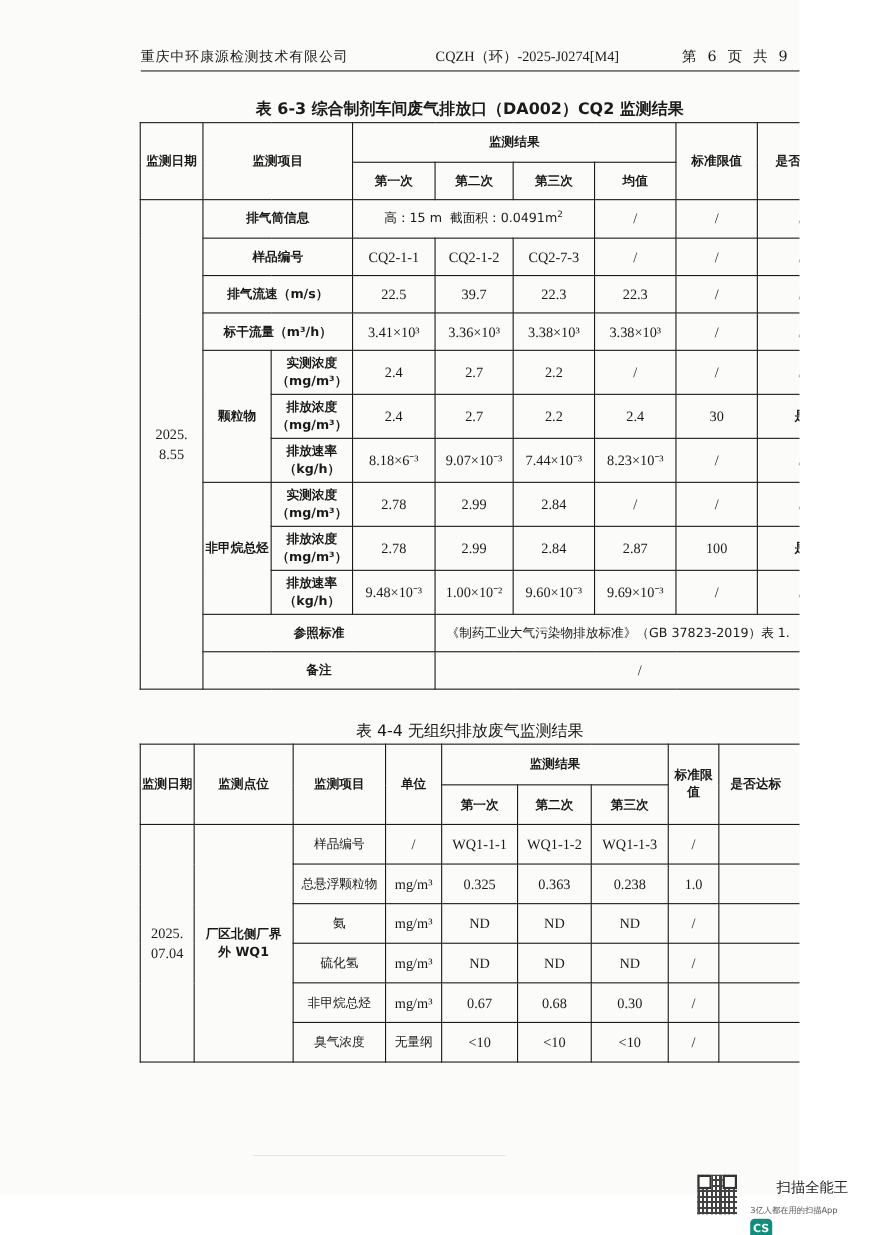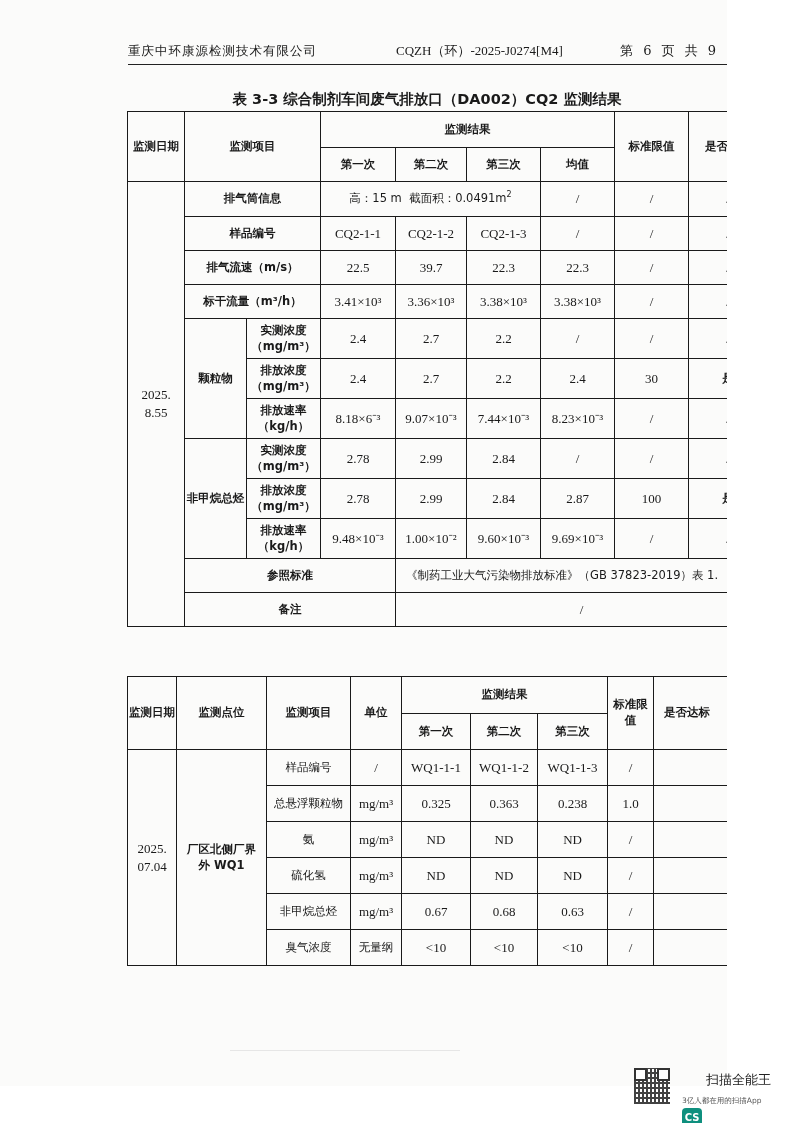--- a/index.html
+++ b/index.html
@@ -81,21 +81,21 @@
 
 <div class="page">
 
   <div class="hdr">
     <span class="company">重庆中环康源检测技术有限公司</span>
     <span class="code">CQZH（环）-2025-J0274[M4]</span>
     <span class="pg">第 6 页 共 9</span>
   </div>
   <div class="hdr-rule"></div>
 
-  <div class="caption" style="left:127px; top:90px; width:600px;">表 3-3  综合制剂车间废气排放口（DA002）CQ2 监测结果</div>
+  <div class="caption" style="left:127px; top:90px; width:600px;">表 6-3  综合制剂车间废气排放口（DA002）CQ2 监测结果</div>
 
   <table class="t3">
     <colgroup>
       <col style="width:57px">
         <col style="width:62px">
         <col style="width:74px">
       <col style="width:75px">
         <col style="width:71px">
         <col style="width:74px">
       <col style="width:74px">
@@ -125,21 +125,21 @@
       <td colspan="3" class="cn" style="font-weight:normal">高：15 m&nbsp; 截面积：0.0491m<sup>2</sup></td>
       <td class="num">/</td>
       <td class="num">/</td>
       <td class="num">/</td>
     </tr>
 
     <tr style="height:34px">
       <td colspan="2" class="cn">样品编号</td>
       <td class="num">CQ2-1-1</td>
       <td class="num">CQ2-1-2</td>
-      <td class="num">CQ2-1-3</td>
+      <td class="num">CQ2-7-3</td>
       <td class="num">/</td>
       <td class="num">/</td>
       <td class="num">/</td>
     </tr>
 
     <tr style="height:34px">
       <td colspan="2" class="cn">排气流速（m/s）</td>
       <td class="num">22.5</td>
       <td class="num">39.7</td>
       <td class="num">22.3</td>
@@ -220,20 +220,21 @@
       <td colspan="3" class="cn">参照标准</td>
       <td colspan="6" class="cn" style="text-align:left; padding-left:10px; font-weight:normal;">《制药工业大气污染物排放标准》（GB 37823-2019）表 1.</td>
     </tr>
     <tr style="height:34px">
       <td colspan="3" class="cn">备注</td>
       <td colspan="6" class="num">/</td>
     </tr>
   </tbody>
     </table>
 
+  <div class="caption" style="left:127px; top:655px; width:600px; font-weight:normal;">表 4-4  无组织排放废气监测结果</div>
 
   <table class="t4">
     <colgroup>
       <col style="width:49px">
         <col style="width:90px">
         <col style="width:84px">
       <col style="width:51px">
         <col style="width:69px">
         <col style="width:67px">
       <col style="width:70px">
@@ -292,21 +293,21 @@
       <td class="num">ND</td>
       <td class="num">ND</td>
       <td class="num">/</td>
       <td></td>
     </tr>
     <tr style="height:36px">
       <td class="cn" style="font-weight:normal">非甲烷总烃</td>
       <td class="num">mg/m³</td>
       <td class="num">0.67</td>
       <td class="num">0.68</td>
-      <td class="num">0.63</td>
+      <td class="num">0.30</td>
       <td class="num">/</td>
       <td></td>
     </tr>
     <tr style="height:36px">
       <td class="cn" style="font-weight:normal">臭气浓度</td>
       <td class="cn" style="font-weight:normal">无量纲</td>
       <td class="num">&lt;10</td>
       <td class="num">&lt;10</td>
       <td class="num">&lt;10</td>
       <td class="num">/</td>

